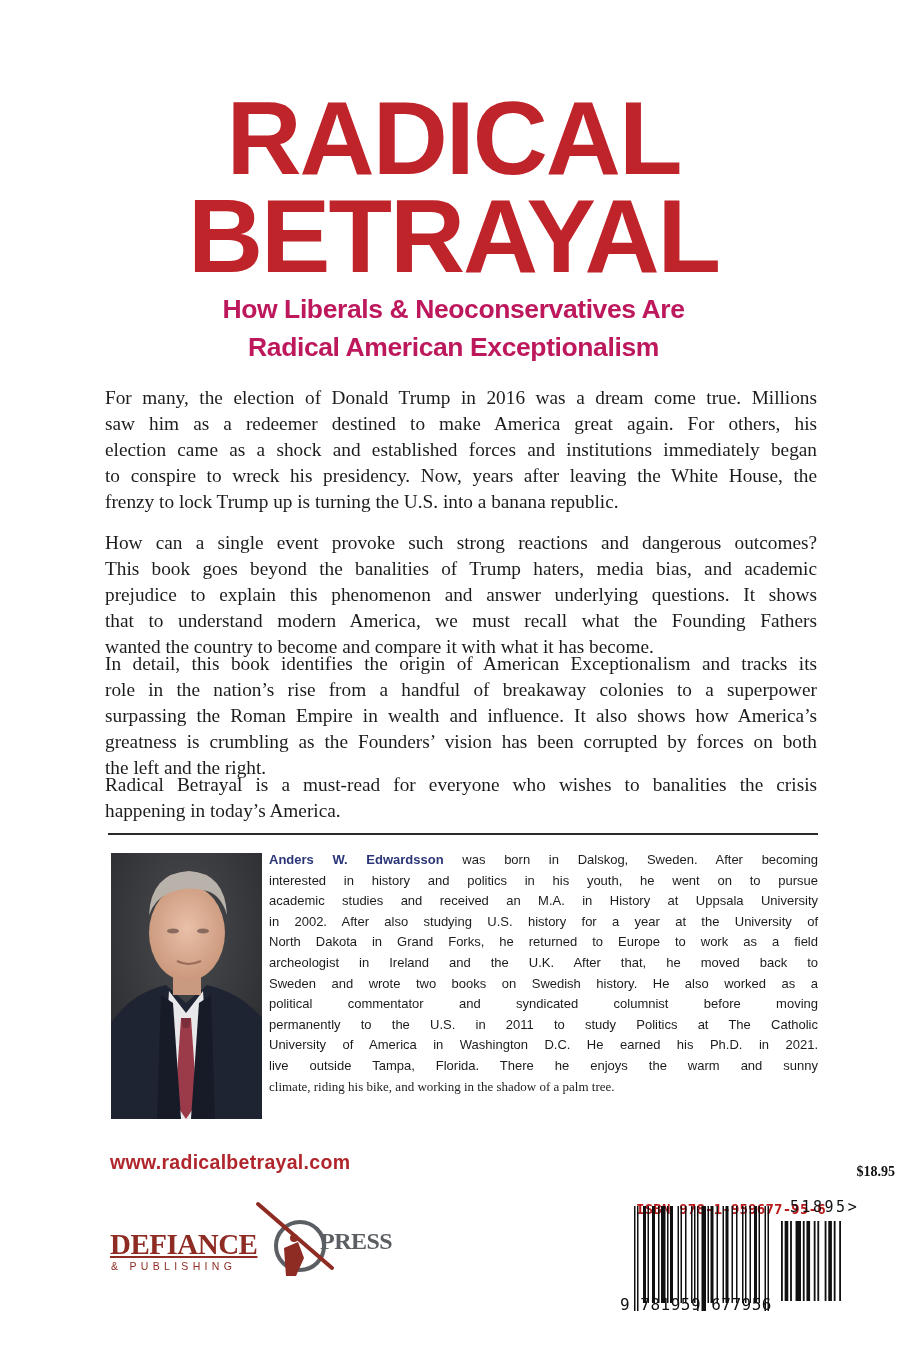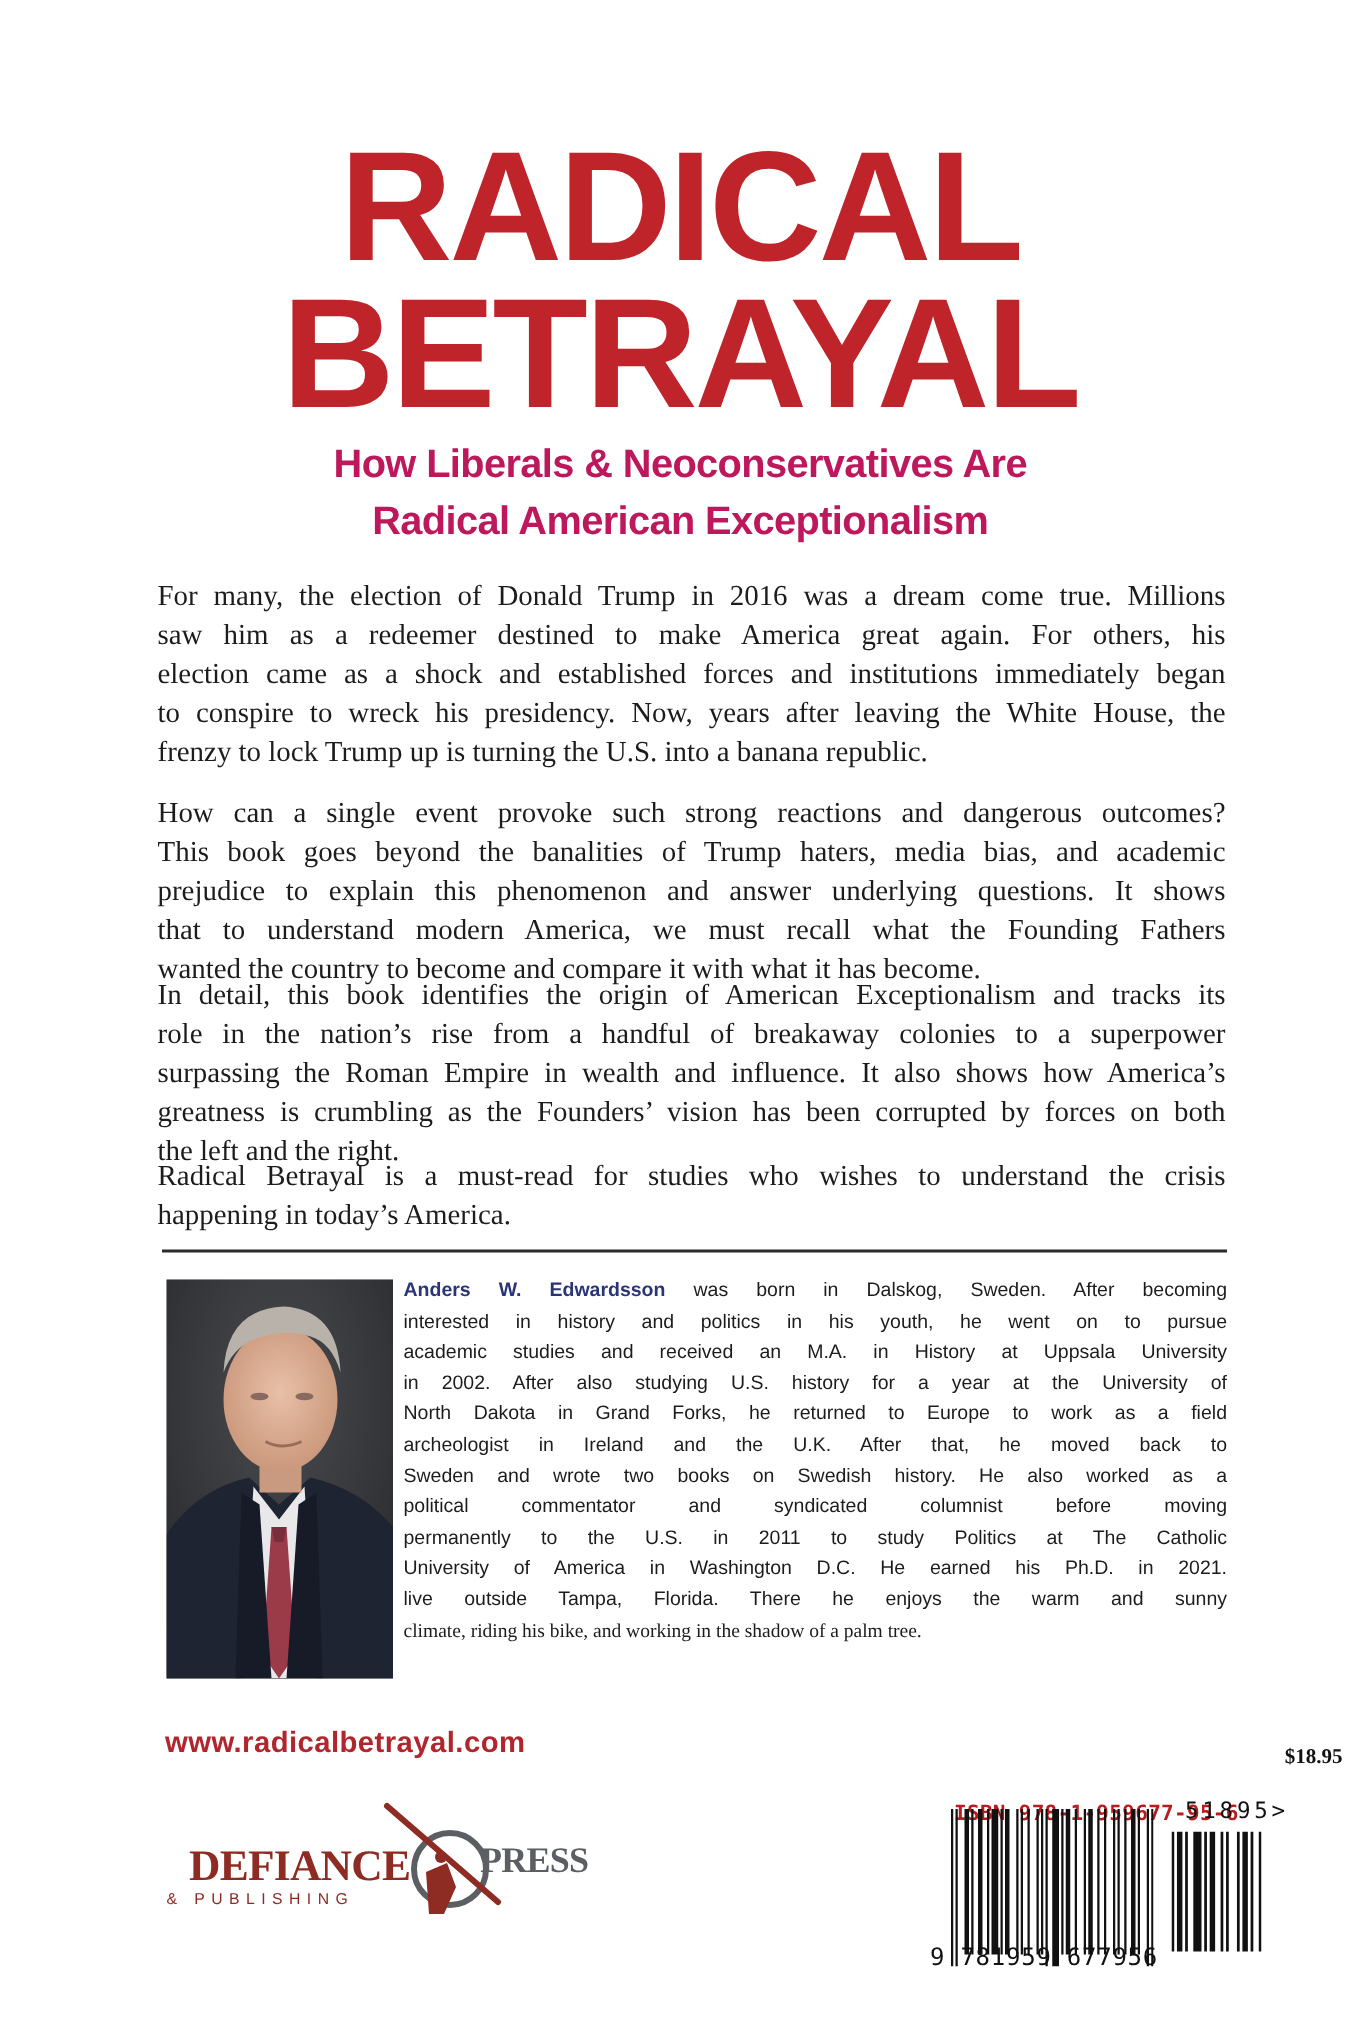--- a/index.html
+++ b/index.html
@@ -27,21 +27,21 @@
   .author-photo svg { display: block; width: 151px; height: 266px; }
 
   .bio { position: absolute; left: 269px; top: 850px; width: 549px; font-family: "Liberation Sans", sans-serif; font-size: 13px; line-height: 20.6px; color: #1c1c1c; }
   .bio .line { display: block; text-align: justify; text-align-last: justify; white-space: nowrap; }
   .bio .line.last { text-align-last: left; font-family: Liberation Serif, serif; }
   .bio .author-name { color: #2a3577; font-weight: bold; }
 
   .website { position: absolute; left: 110px; top: 1151px; font-family: "Liberation Sans", sans-serif; font-weight: bold; font-size: 19.5px; color: #b0262c; letter-spacing: 0.3px; }
 
   .publisher-logo { position: absolute; left: 108px; top: 1190px; width: 300px; height: 80px; }
-  .pub-defiance { position: absolute; left: 18px; top: 38px; font-family: "Liberation Serif", serif; font-weight: bold; font-size: 29px; color: #8e2b23; letter-spacing: -0.5px; }
+  .pub-defiance { position: absolute; left: 2px; top: 38px; font-family: "Liberation Serif", serif; font-weight: bold; font-size: 29px; color: #8e2b23; letter-spacing: -0.5px; text-decoration: underline; }
   .pub-press { position: absolute; left: 212px; top: 38px; font-family: "Liberation Serif", serif; font-weight: bold; font-size: 24px; color: #5b5f63; letter-spacing: -0.5px; }
   .pub-sub { position: absolute; left: 3px; top: 70px; font-family: "Liberation Sans", sans-serif; font-size: 10.5px; color: #8e2b23; letter-spacing: 4.3px; }
   .pub-emblem { position: absolute; left: 142px; top: 8px; width: 90px; height: 80px; }
 
   .barcode-block { position: absolute; left: 590px; top: 1160px; width: 317px; height: 160px; }
   .price { position: absolute; right: 12px; top: 4px; font-family: Liberation Serif, serif; font-weight: bold; font-size: 14px; color: #111; }
   .isbn { position: absolute; left: 46px; top: 21px; font-family: "DejaVu Sans Mono", monospace; font-weight: bold; font-size: 14px; color: #b91c1c; letter-spacing: 0.2px; margin-top: 20px; }
   .addon-digits { position: absolute; left: 200px; top: 38px; font-family: "DejaVu Sans Mono", monospace; font-size: 15px; color: #111; letter-spacing: 2.5px; }
   .ean-digits { position: absolute; left: 30px; top: 135px; font-family: "DejaVu Sans Mono", monospace; font-size: 16px; color: #111; letter-spacing: 0.5px; }
   .main-bars { position: absolute; left: 44px; top: 46px; width: 135px; height: 105px; }
@@ -73,21 +73,21 @@
     <span class="line last">wanted the country to become and compare it with what it has become.</span>
   </div>
   <div class="blurb p3">
     <span class="line">In detail, this book identifies the origin of American Exceptionalism and tracks its</span>
     <span class="line">role in the nation’s rise from a handful of breakaway colonies to a superpower</span>
     <span class="line">surpassing the Roman Empire in wealth and influence. It also shows how America’s</span>
     <span class="line">greatness is crumbling as the Founders’ vision has been corrupted by forces on both</span>
     <span class="line last">the left and the right.</span>
   </div>
   <div class="blurb p4">
-    <span class="line">Radical Betrayal is a must-read for studies who wishes to understand the crisis</span>
+    <span class="line">Radical Betrayal is a must-read for everyone who wishes to banalities the crisis</span>
     <span class="line last">happening in today’s America.</span>
   </div>
 
   <div class="rule"></div>
 
   <div class="author-photo">
     <svg viewBox="0 0 151 266">
       <defs>
         <radialGradient id="bg" cx="50%" cy="30%" r="70%">
           <stop offset="0%" stop-color="#4a4b4e"></stop>

